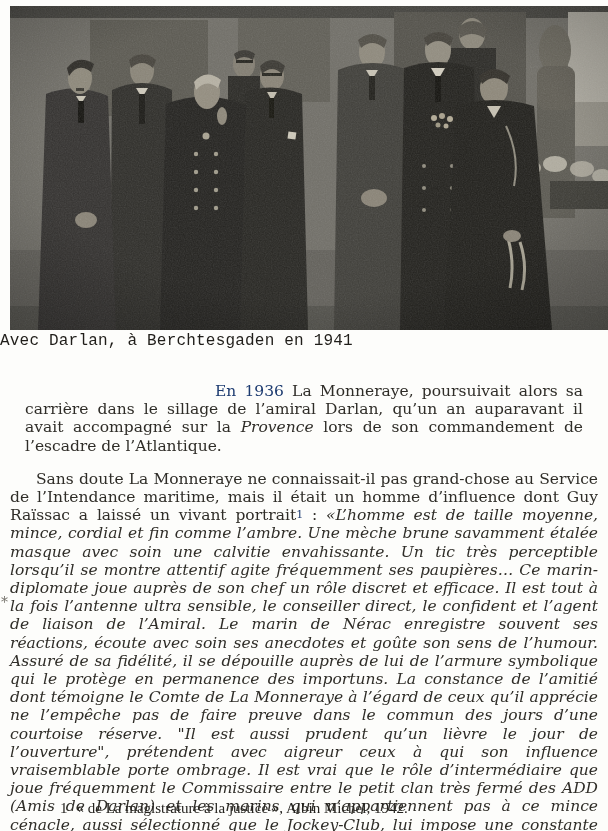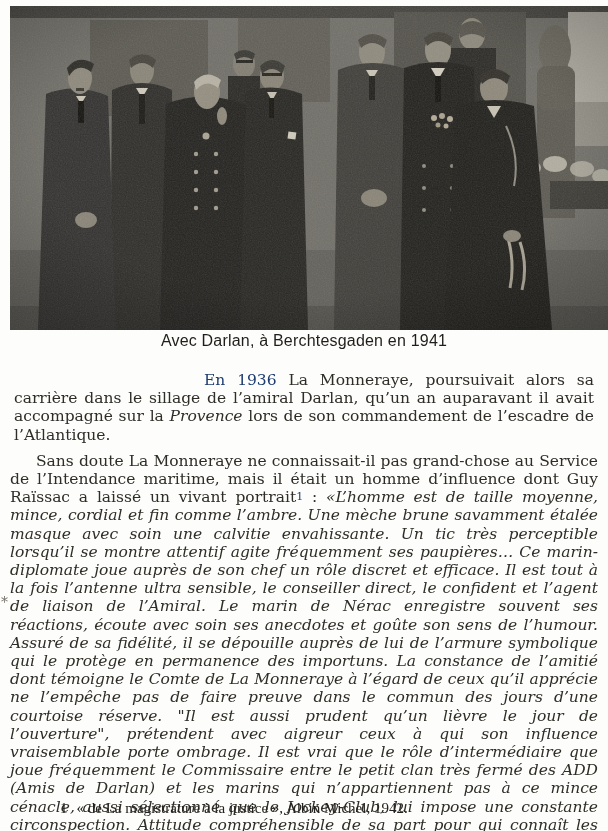--- a/index.html
+++ b/index.html
@@ -9,30 +9,30 @@
     font-family:"DejaVu Serif","Liberation Serif",serif;
     color:#2f2d28;
   }
   .photo-wrap {
     position:absolute; left:10px; top:6px; width:598px; height:324px;
     background:#6f6d66;
   }
   .photo-wrap svg { display:block; width:100%; height:100%; }
   .caption {
     position:absolute; left:0; top:332px; width:100%;
-    text-align:center;
-    font-family:Liberation Sans, sans-serif;
+    text-align:left;
+    font-family:Liberation Mono, monospace;
     font-size:16px; color:#201e1a; letter-spacing:0.2px;
   }
   .text-block {
     position:absolute; left:10px; top:367px; width:588px;
     font-size:15.5px; line-height:18.2px;
     text-align:justify; text-justify:inter-word;
   }
-  .para1 { margin:4px; text-indent:190px; }
+  .para1 { margin:15px; text-indent:190px; }
   .para2 { margin:8px 0 0 0; text-indent:26px; }
   .it { font-style:italic; }
   .blue { color:#1d3b70; }
   .fnref {
     color:#1d3b70; font-size:11px; vertical-align:2px;
     font-style:normal; letter-spacing:0;
   }
   .margin-star {
     position:absolute; left:1px; top:594px;
     font-size:14px; color:#76736c;

